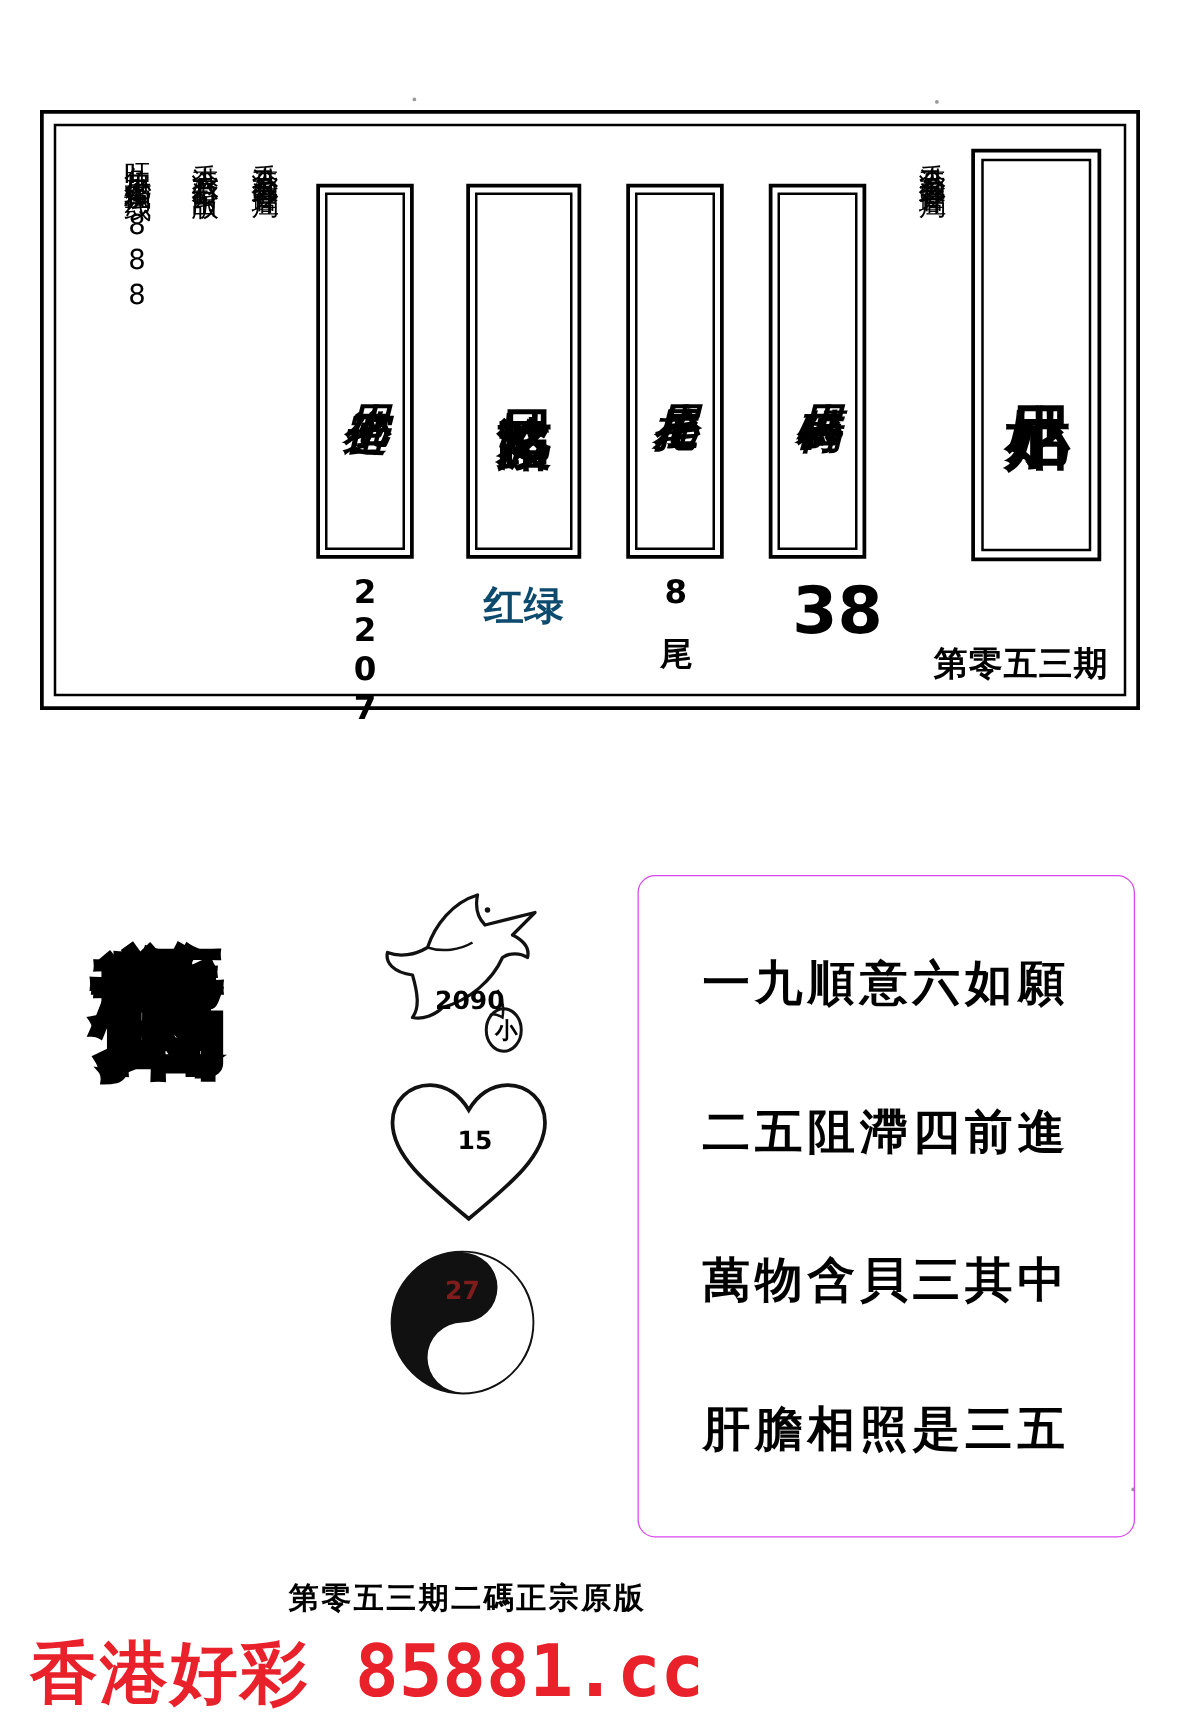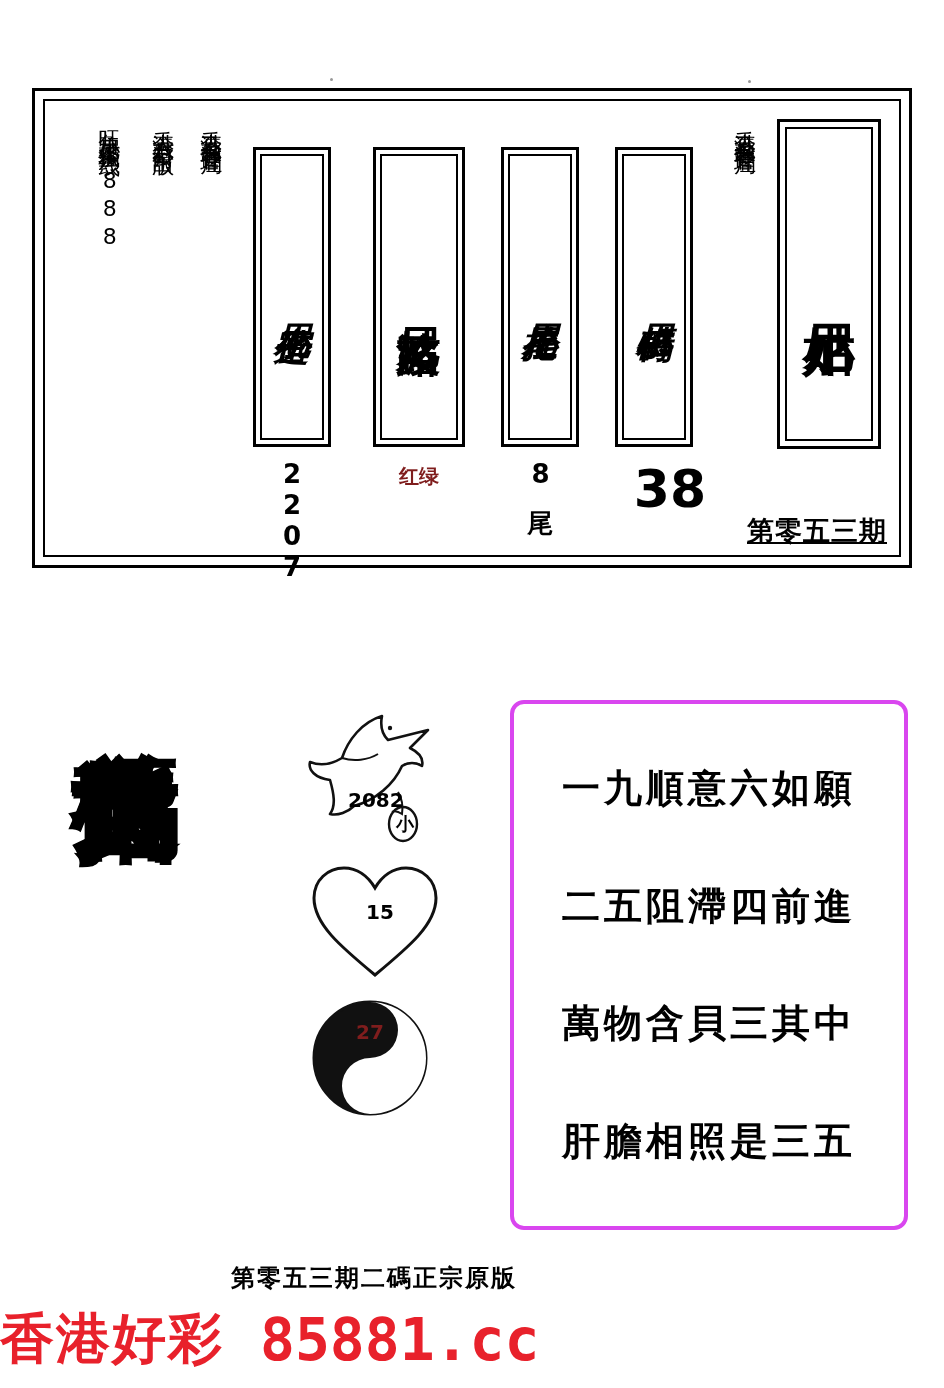--- a/index.html
+++ b/index.html
@@ -47,21 +47,21 @@
     border:2px solid #000;
     display:flex;align-items:center;justify-content:center;
     box-sizing:border-box;
   }
   .title-box-in .vt{
     font-size:52px;font-weight:bold;line-height:1.05;
   }
 
   .issue-label{
     position:absolute;right:22px;bottom:16px;
-    font-size:27px;font-weight:bold;letter-spacing:1px;text-decoration:underline;
+    font-size:27px;font-weight:bold;letter-spacing:1px;
   }
 
   .org-right{
     position:absolute;right:152px;top:22px;
     font-size:22px;
   }
   .org-right .vt{line-height:1.1;letter-spacing:3px;}
 
   
   .item{
@@ -88,21 +88,21 @@
   .item.i4{left:218px;}   
 
   .under{
     position:absolute;
     font-weight:bold;
     text-align:center;
   }
   .u1{left:580px;top:368px;width:110px;font-size:52px;} 
   .u2{left:466px;top:368px;width:78px;font-size:26px;}
   .u2 .vt{font-size:26px;line-height:1.05;}
-  .u3{left:338px;top:372px;width:92px;font-size:20px;color:#7f1d1d;}
+  .u3{left:338px;top:372px;width:92px;font-size:32px;color:#0c4a6e;}
   .u4{left:218px;top:368px;width:78px;}
   .u4 .vt{font-size:26px;letter-spacing:1px;}
 
   .org-col{
     position:absolute;top:22px;
     font-size:22px;
   }
   .org-col .vt{line-height:1.1;letter-spacing:3px;}
   .oc1{left:164px;}
   .oc2{left:116px;}
@@ -124,40 +124,40 @@
   }
   .sym-num{
     position:absolute;
     font-size:20px;font-weight:bold;
     font-family:"DejaVu Sans","Liberation Sans",sans-serif;
   }
 
   .poem-box{
     position:absolute;left:510px;top:700px;
     width:398px;height:530px;
-    border:4px solid #d946ef;border-radius:14px;
+    border:1px solid #d946ef;border-radius:14px;
     box-sizing:border-box;
     padding:26px 18px;
     display:flex;flex-direction:column;justify-content:space-around;
   }
   .poem-line{
     font-size:38px;font-weight:bold;text-align:center;
     letter-spacing:4px;
     font-family:"DejaVu Serif","Liberation Serif",serif;
   }
 
   .footer-line{
     position:absolute;left:0;top:1262px;width:748px;
     text-align:center;font-size:24px;font-weight:bold;letter-spacing:2px;
   }
 
   
   .brand{
     position:absolute;left:0;bottom:12px;width:944px;
-    display:flex;align-items:center;
+    display:flex;align-items:flex-start;padding-left:24px;
     box-sizing:border-box;
   }
   .brand-cn{
     font-size:54px;font-weight:bold;color:#e8212b;
     letter-spacing:2px;
     font-family:"DejaVu Sans","Liberation Sans",sans-serif;
   }
   .brand-url{
     font-size:58px;font-weight:bold;color:#e8212b;
     margin-left:36px;
@@ -239,21 +239,21 @@
 
   <div class="symbols">
     
     <svg width="170" height="150" viewBox="0 0 170 150">
       <path d="M40 80 C25 78 18 70 20 62 C30 66 42 64 52 58 C58 40 72 22 92 16 C90 26 92 34 98 40 L138 30 L120 48 C128 52 134 58 132 66 C126 62 118 62 112 66 C104 84 86 100 64 106 C58 112 48 116 40 114 C46 106 44 94 40 80 Z" fill="none" stroke="#111" stroke-width="2.6" stroke-linejoin="round"></path>
       <path d="M52 58 C64 62 78 60 88 54" fill="none" stroke="#111" stroke-width="2"></path>
       <circle cx="100" cy="28" r="2.2" fill="#111"></circle>
       <path d="M108 92 q6 10 4 22 q-6 -4 -10 -2" fill="none" stroke="#111" stroke-width="2"></path>
       <ellipse cx="113" cy="124" rx="14" ry="17" fill="none" stroke="#111" stroke-width="2.4"></ellipse>
     </svg>
-    <div class="sym-num" style="left:58px;top:88px;">2082</div>
+    <div class="sym-num" style="left:58px;top:88px;">2090</div>
     <div class="sym-num" style="left:106px;top:112px;font-size:18px;">小</div>
 
     
     <svg width="170" height="140" viewBox="0 0 170 140" style="position:absolute;left:0;top:150px;">
       <path d="M85 125 C50 96 24 74 24 48 C24 30 38 18 54 18 C67 18 78 26 85 38 C92 26 103 18 116 18 C132 18 146 30 146 48 C146 74 120 96 85 125 Z" fill="none" stroke="#111" stroke-width="3"></path>
     </svg>
     <div class="sym-num" style="left:76px;top:200px;">15</div>
 
     
     <svg width="170" height="140" viewBox="0 0 170 140" style="position:absolute;left:0;top:290px;">

